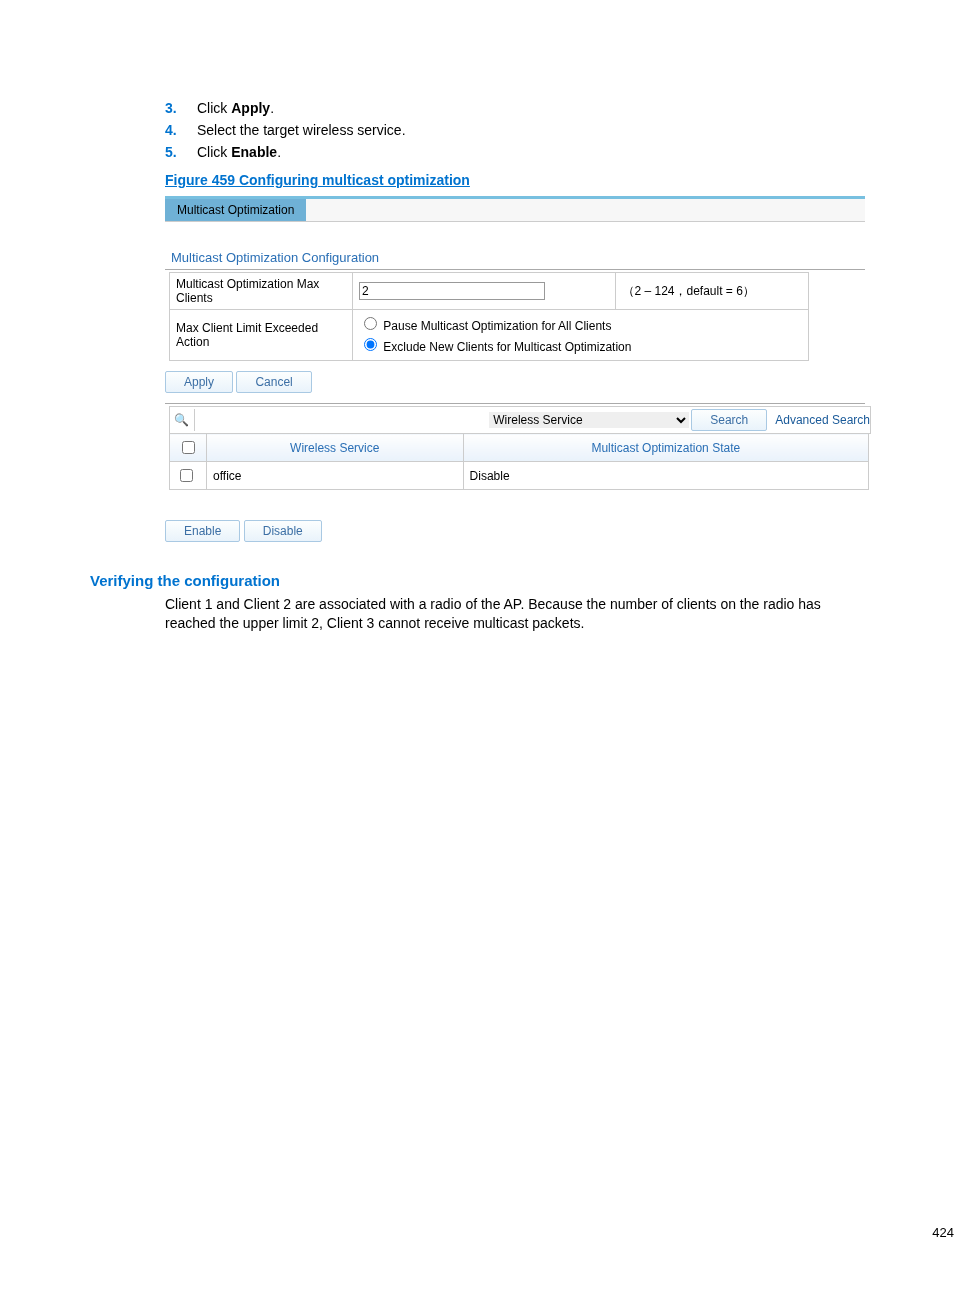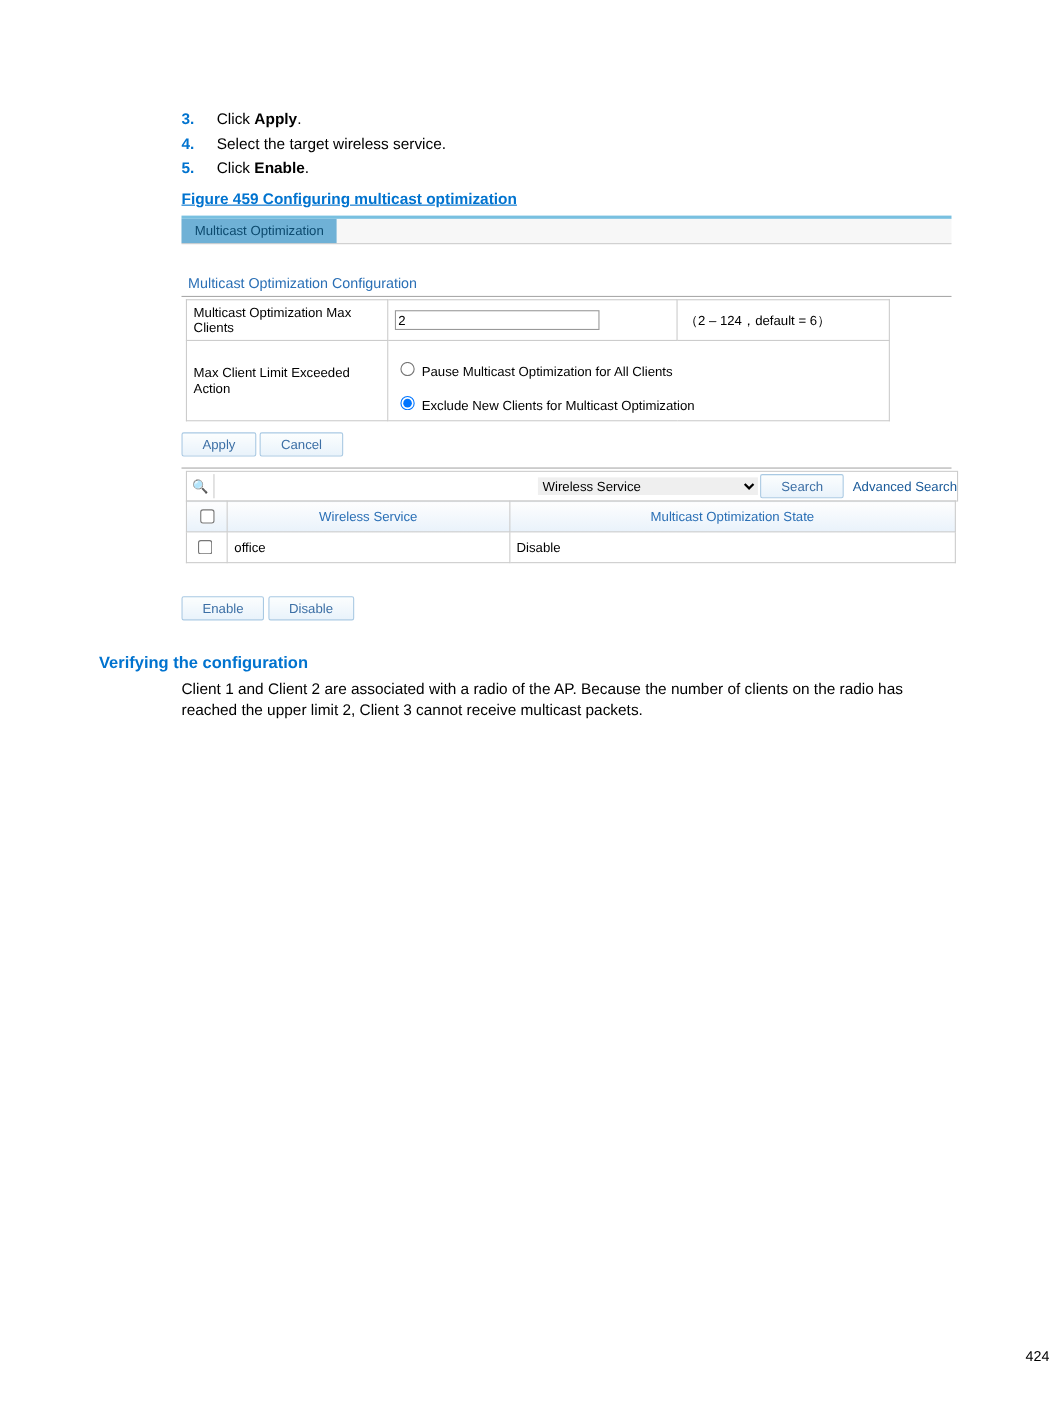--- a/index.html
+++ b/index.html
@@ -50,21 +50,21 @@
   background: #fff;
   font-size: 12px;
 }
 .tab-bar {
   background: #f7f7f7;
   border-bottom: 1px solid #ccc;
 }
 .tab {
   display: inline-block;
   background: #6fb1d6;
-  color: #0c4a6e;
+  color: #000000;
   padding: 4px 12px;
   font-size: 12px;
 }
 .section-title {
   color: #2a6fb5;
   font-size: 13px;
   margin: 28px 0 4px 6px;
 }
 .section-underline {
   border-bottom: 1px solid #aaa;
@@ -83,21 +83,21 @@
   font-size: 12px;
 }
 .label-cell { width: 170px; }
 input[type=text] {
   width: 180px;
   font-size: 12px;
   border: 1px solid #999;
   padding: 1px 2px;
 }
 .hint { padding-left: 6px; }
-.radio-line { margin-bottom: 2px; margin-top: 12px; }
+.radio-line { margin-bottom: 2px; }
 .btn-row {
   margin-top: 10px;
   margin-bottom: 10px;
 }
 .btn {
   display: inline-block;
   border: 1px solid #a9c9e3;
   color: #3c6fa5;
   background: linear-gradient(#fcfefe,#e9f3fb);
   padding: 3px 18px;

